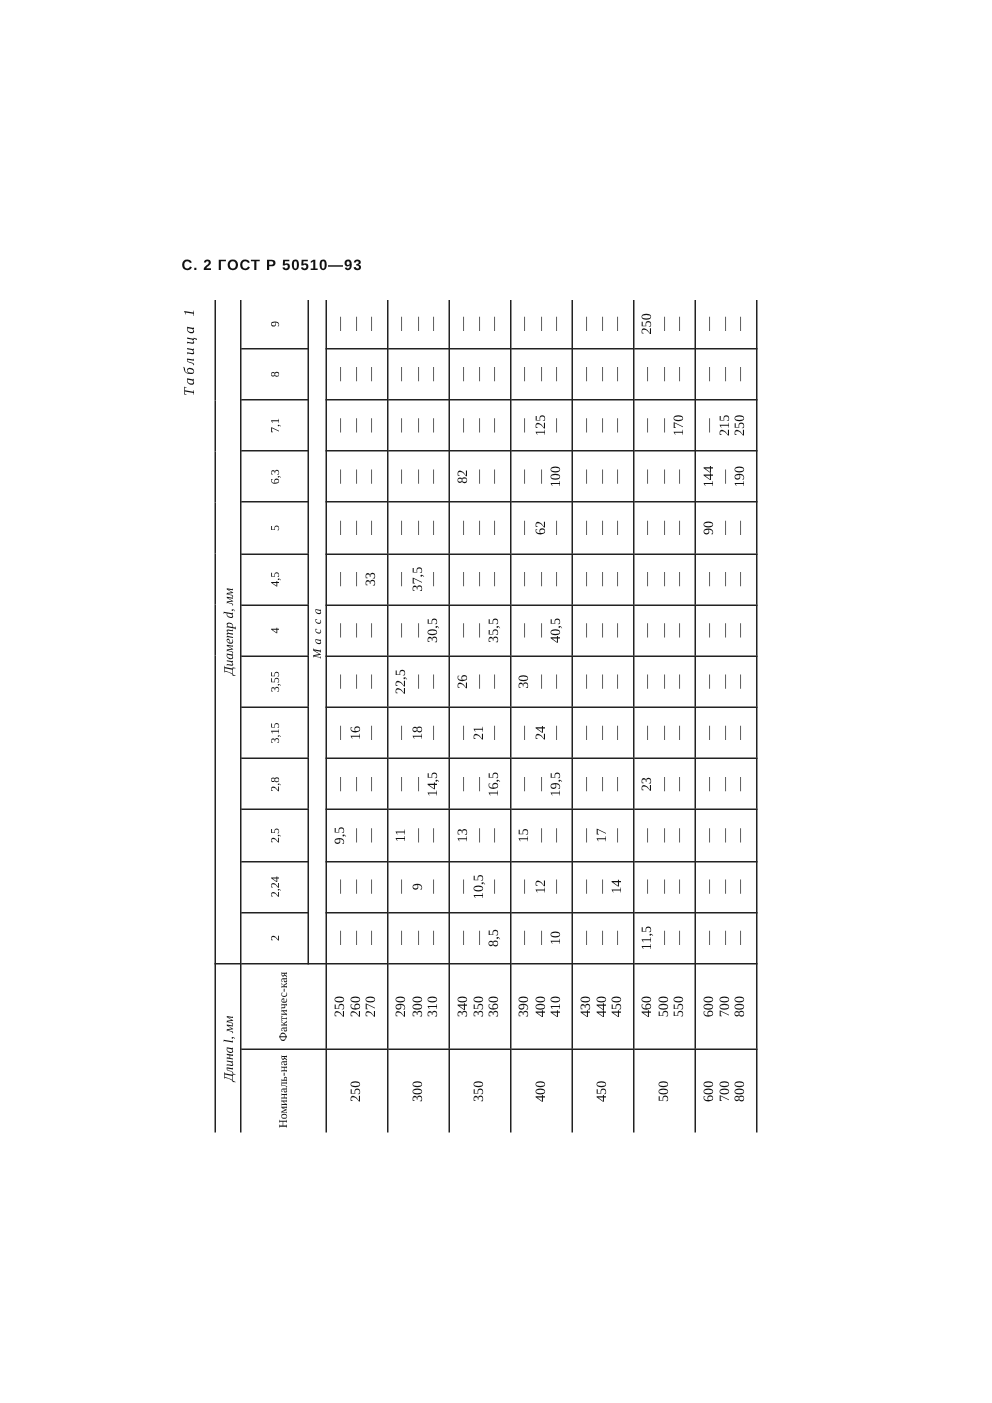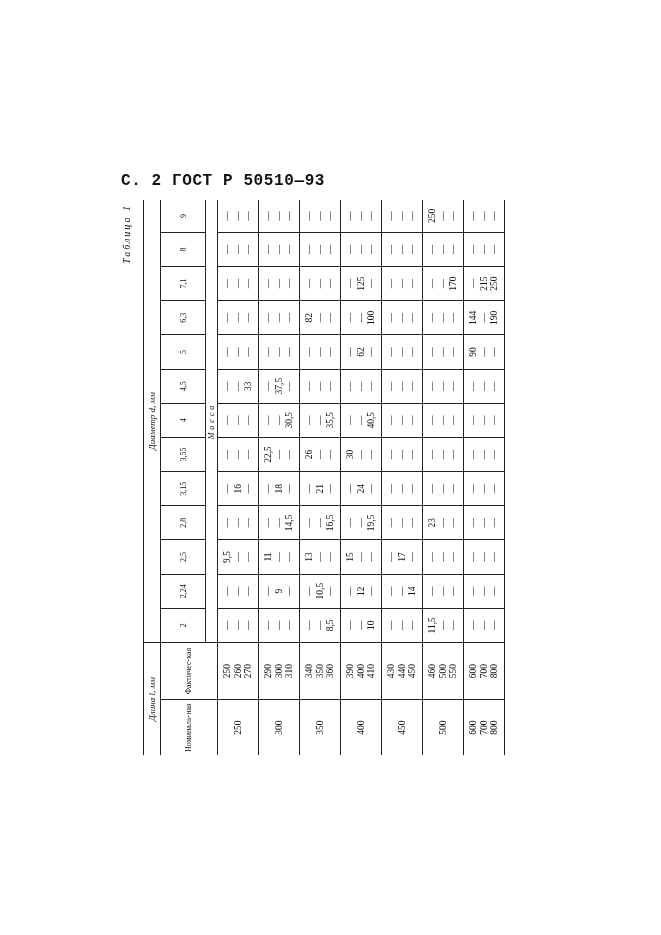--- a/index.html
+++ b/index.html
@@ -1,19 +1,19 @@
 <!DOCTYPE html>
 <html><head>
 <meta charset="utf-8">
 <style>
   html, body { margin:0; padding:0; background:#ffffff; }
   body { width:661px; height:935px; position:relative; overflow:hidden;
          font-family:"Liberation Serif", "DejaVu Serif", serif; color:#111; }
-  .page-header { position:absolute; left:121px; top:172px; font-size:16px; font-weight:bold;
-                 letter-spacing:0.6px; font-family:Liberation Mono, monospace; }
+  .page-header { position:absolute; left:121px; top:172px; font-size:10px; font-weight:bold;
+                 letter-spacing:0.6px; font-family:Liberation Sans, sans-serif; }
   
   .rot { position:absolute; width:555px; height:352px; left:143px; top:755px;
          transform-origin:0 0; transform:rotate(-90deg); }
   .table-caption { position:absolute; right:4px; top:-22px; font-size:10px; font-style:italic;
                    letter-spacing:2px; }
   table { position:absolute; left:0; top:0; border-collapse:collapse; width:555px; height:352px;
           font-size:9.5px; table-layout:fixed; }
   th, td { border-left:1.2px solid #222; border-right:1.2px solid #222; text-align:center;
            vertical-align:middle; padding:0; font-weight:normal; }
   thead tr.h1 th { border-top:1.5px solid #222; border-bottom:1px solid #222; height:16px;

